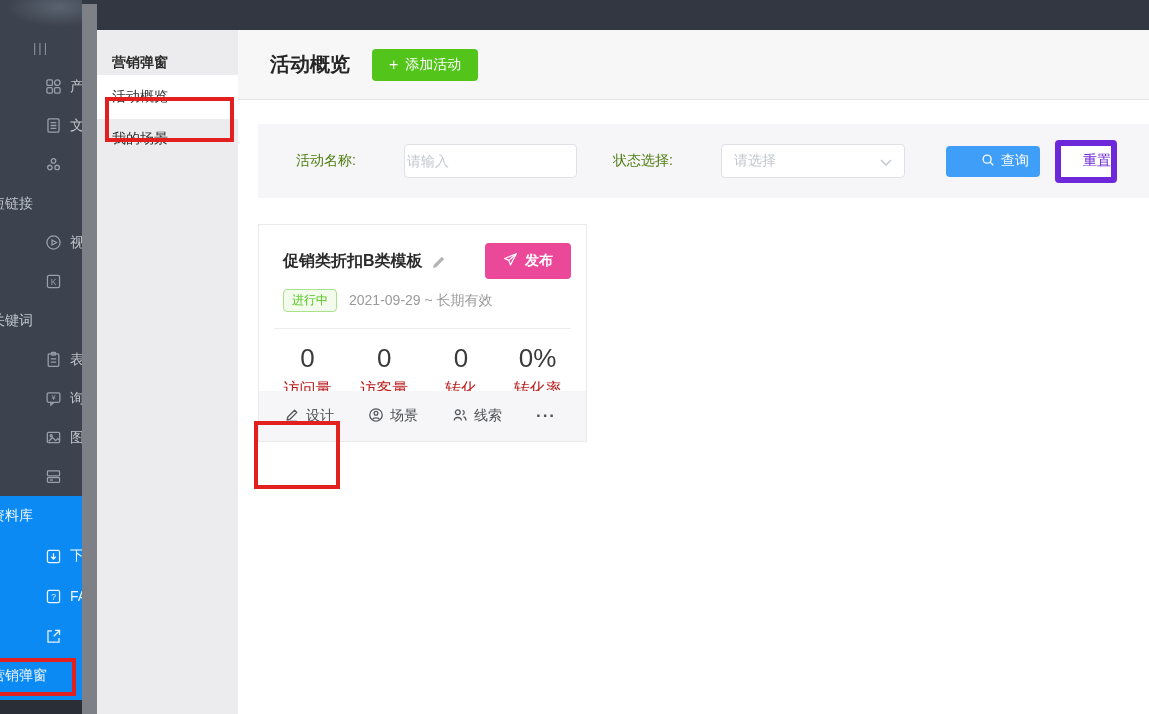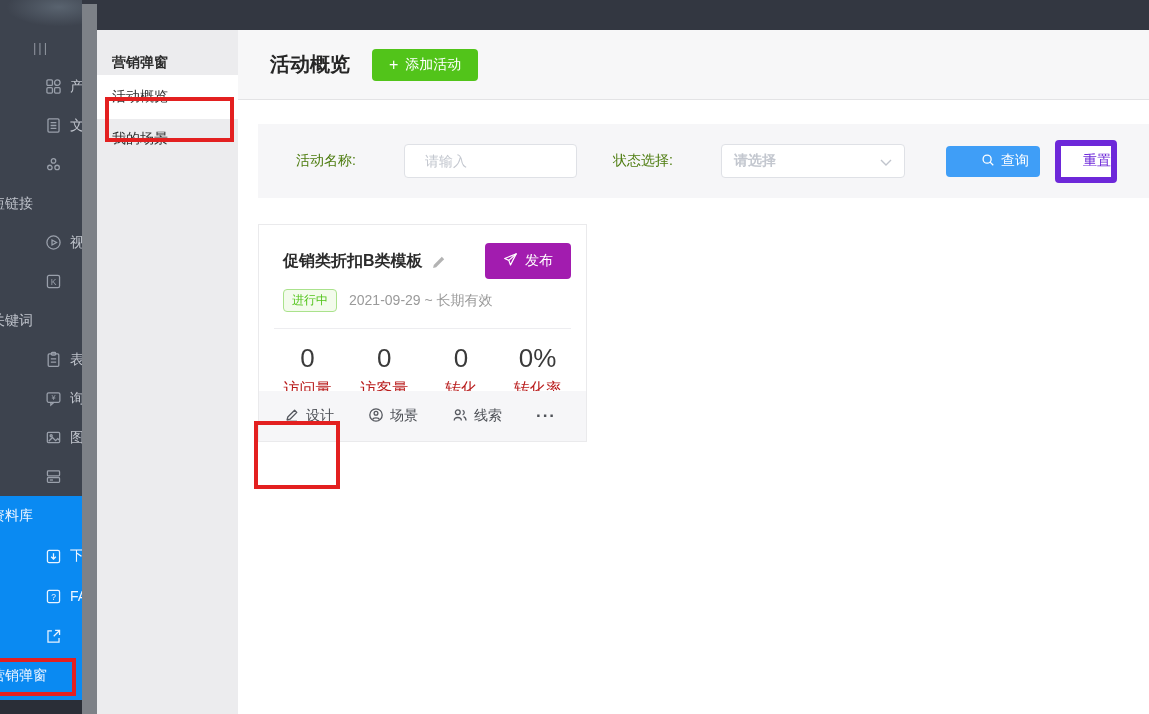--- a/index.html
+++ b/index.html
@@ -45,43 +45,43 @@
   .add-btn .plus{ font-size:16px; line-height:1; }
   .content{ position:relative; height:614px; background:#fff; }
 
   
   .filter{ position:absolute; left:20px; top:24px; right:0; height:74px; background:#f6f6f8;
            display:flex; align-items:center; }
   .f-label{ font-size:14px; color:#4d7c0f; flex:none; }
   .f-label.first{ margin-left:38px; width:84px; }
   .f-label.second{ margin-left:36px; width:84px; }
   .f-input{ margin-left:24px; width:173px; height:34px; box-sizing:border-box; border:1px solid #dfe1e6;
-            border-radius:4px; background:#fff; padding:0 20px; font-size:14px; color:#737373;
+            border-radius:4px; background:#fff; padding:0 2px; font-size:14px; color:#737373;
             font-family:"Liberation Sans", sans-serif; }
   .f-input::placeholder{ color:#c3c7cf; }
   .f-select{ margin-left:24px; width:184px; height:34px; box-sizing:border-box; border:1px solid #dfe1e6;
              border-radius:4px; background:#fff; display:flex; align-items:center; justify-content:space-between;
-             padding:0 12px; font-size:14px; color:#c3c7cf; cursor:pointer;font-weight:bold; }
+             padding:0 12px; font-size:14px; color:#c3c7cf; cursor:pointer; }
   .search-btn{ margin-left:41px; width:70px; height:31px; background:#3f9ef7; border:none; border-radius:4px;
                color:#fff; font-size:14px; display:inline-flex; align-items:center; justify-content:center;
                gap:6px; cursor:pointer;padding-left:24px; }
   .reset-btn{ margin-left:15px; width:50px; height:31px; background:#fff; border:6px solid #6d28d9;
               border-radius:4px; color:#6d28d9; font-size:14px; cursor:pointer;
               font-family:"Liberation Sans", sans-serif;text-align:right; }
 
   
   .card{ position:absolute; left:20px; top:124px; width:329px; height:218px; box-sizing:border-box;
          border:1px solid #eaeaec; background:#fff; }
   .card-head{ padding:18px 15px 0 24px; }
   .card-title-row{ display:flex; align-items:center; height:36px; }
   .card-title{ font-size:16px; font-weight:bold; color:#2b2b2b; }
   .edit-icon{ margin-left:8px; cursor:pointer; display:flex; }
-  .publish-btn{ margin-left:auto; width:86px; height:36px; background:#a21caf; border:none; border-radius:4px;
+  .publish-btn{ margin-left:auto; width:86px; height:36px; background:#ec4899; border:none; border-radius:4px;
                 color:#fff; font-size:14px; display:inline-flex; align-items:center; justify-content:center;
-                gap:7px; cursor:pointer; }
+                gap:7px; cursor:pointer;font-weight:bold; }
   .card-sub-row{ display:flex; align-items:center; margin-top:10px; }
   .status-badge{ font-size:12px; color:#52c41a; border:1px solid #aae28c; background:#f3fbec;
                  border-radius:4px; padding:2px 8px; }
   .date-range{ margin-left:12px; font-size:14px; color:#9a9a9a; }
   .card-divider{ margin:16px 15px 0 15px; border-top:1px solid #ededf0; }
   .stats{ display:flex; padding:14px 10px 0 10px; }
   .stat{ flex:1; text-align:center; }
   .stat-value{ font-size:26px; color:#3a3a3a; }
   .stat-label{ margin-top:5px; font-size:16px; color:#b91c1c; }
   .card-actions{ position:absolute; left:0; right:0; bottom:0; height:50px; background:#f6f6f8;

